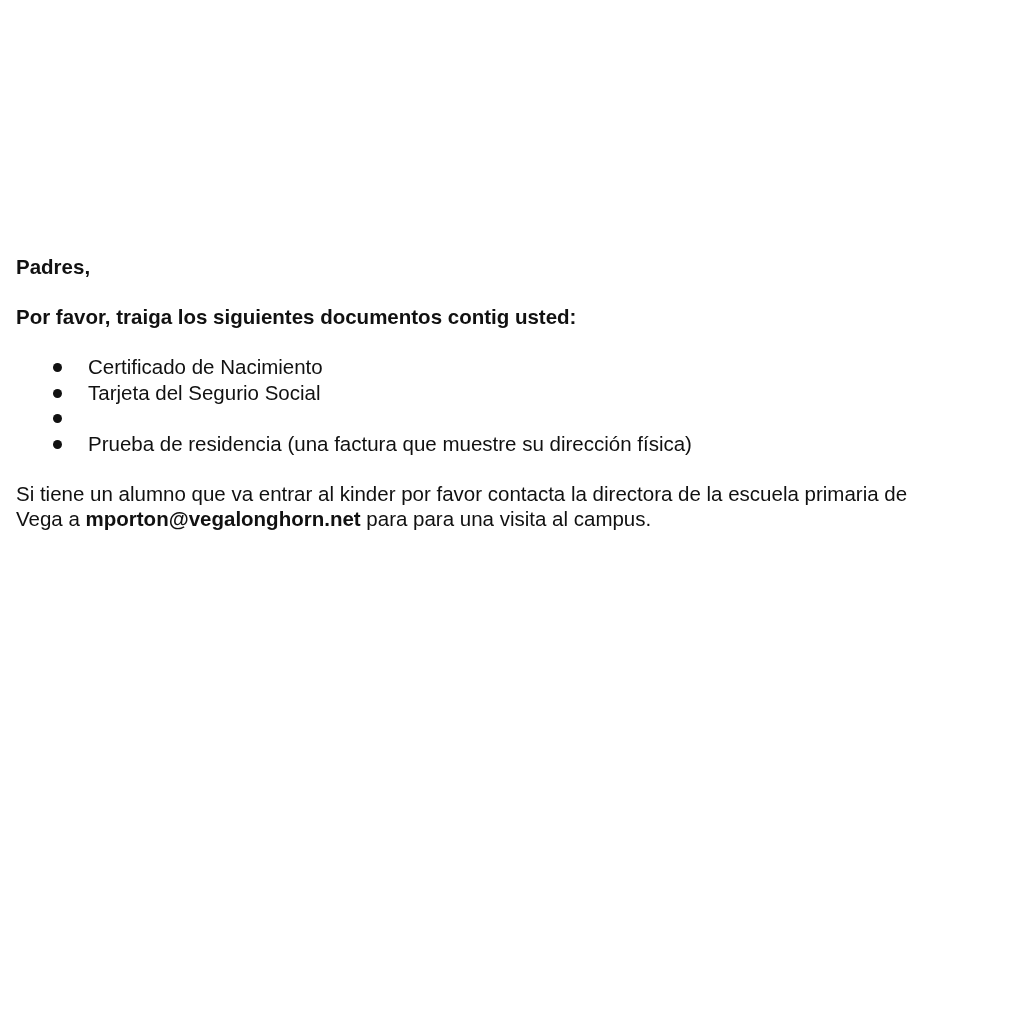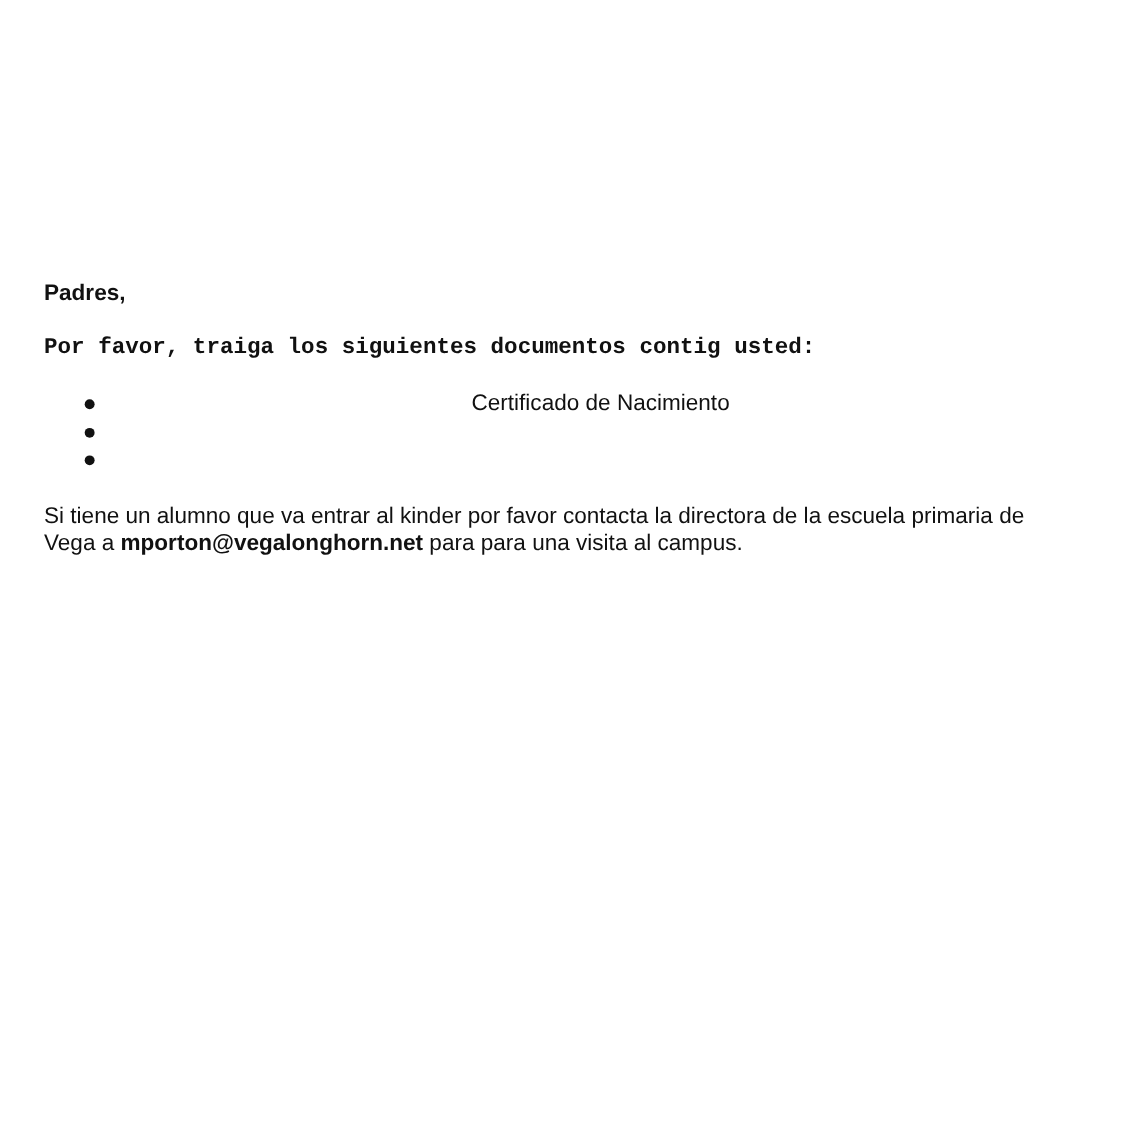--- a/index.html
+++ b/index.html
@@ -1,46 +1,47 @@
 <!DOCTYPE html>
 <html><head>
   <meta charset="utf-8">
   <style>
     html, body { margin: 0; padding: 0; background: #ffffff; }
     body {
       width: 1024px; height: 1024px; position: relative; overflow: hidden;
       font-family: "Liberation Sans", sans-serif; color: #111111;
       font-size: 20.5px; line-height: 25px;
     }
-    .doc { position: absolute; left: 40px; top: 254px; width: 940px; }
+    .doc { position: absolute; left: 16px; top: 254px; width: 940px; }
     p { margin: 0; }
     .greeting { margin-bottom: 25px; }
     .para { margin-bottom: 25px; }
     b { font-weight: bold; }
-    .heading { font-weight: bold; margin-bottom: 25px; font-family: Liberation Mono, monospace; }
-    ul { list-style: none; margin: 0 0 25px 0; padding: 0; text-align: center; }
+    .heading { font-weight: bold; margin-bottom: 25px; }
+    ul { list-style: none; margin: 0 0 25px 0; padding: 0; }
     li { position: relative; padding-left: 72px; height: 25.5px; }
     li .bullet {
       position: absolute; left: 37px; top: 9px; width: 9px; height: 9px;
       border-radius: 50%; background: #111111;
     }
   </style>
 </head>
 <body>
 
 <div class="doc">
   <p class="greeting"><b>Padres,</b></p>
 
 
 
 
   <p class="heading">Por favor, traiga los siguientes documentos contig usted:</p>
 
   <ul>
     <li><span class="bullet"></span><span>Certificado de Nacimiento</span></li>
+    <li><span class="bullet"></span><span>Tarjeta del Segurio Social</span></li>
     <li><span class="bullet"></span></li>
-    <li><span class="bullet"></span></li>
+    <li><span class="bullet"></span><span>Prueba de residencia (una factura que muestre su dirección física)</span></li>
   </ul>
 
   <p class="para">
     <span>Si tiene un alumno que va entrar al kinder por favor contacta la directora de la escuela primaria de Vega a </span><b>mporton@vegalonghorn.net</b><span> para para una visita al campus.</span>
   </p>
 </div>
 
 </body></html>

